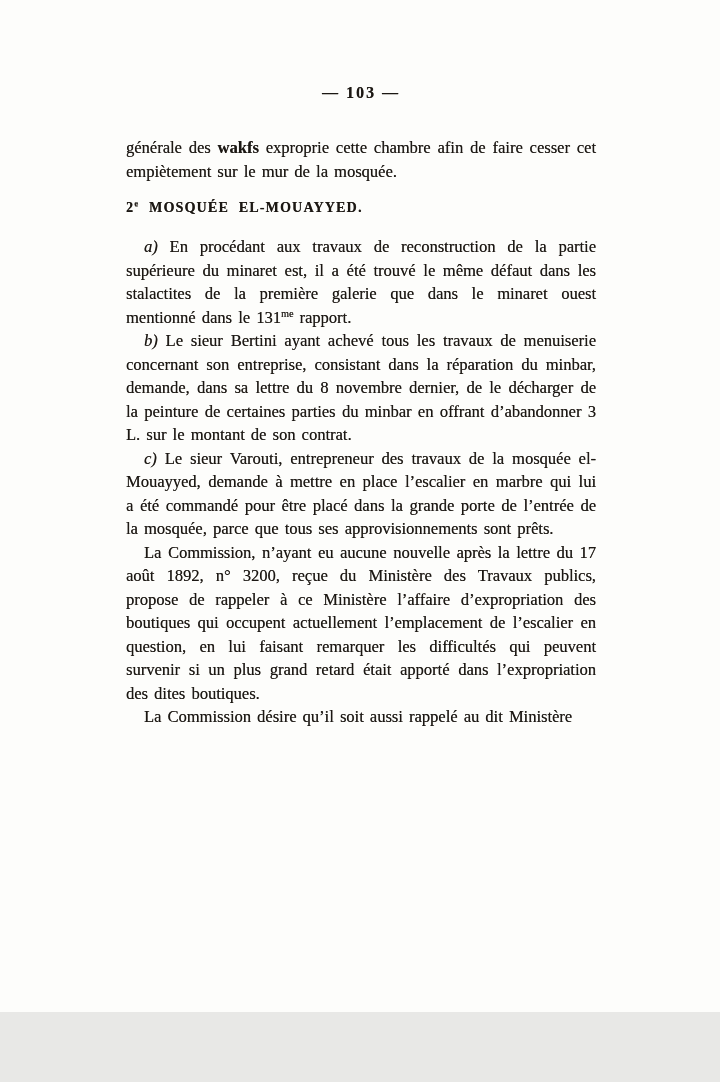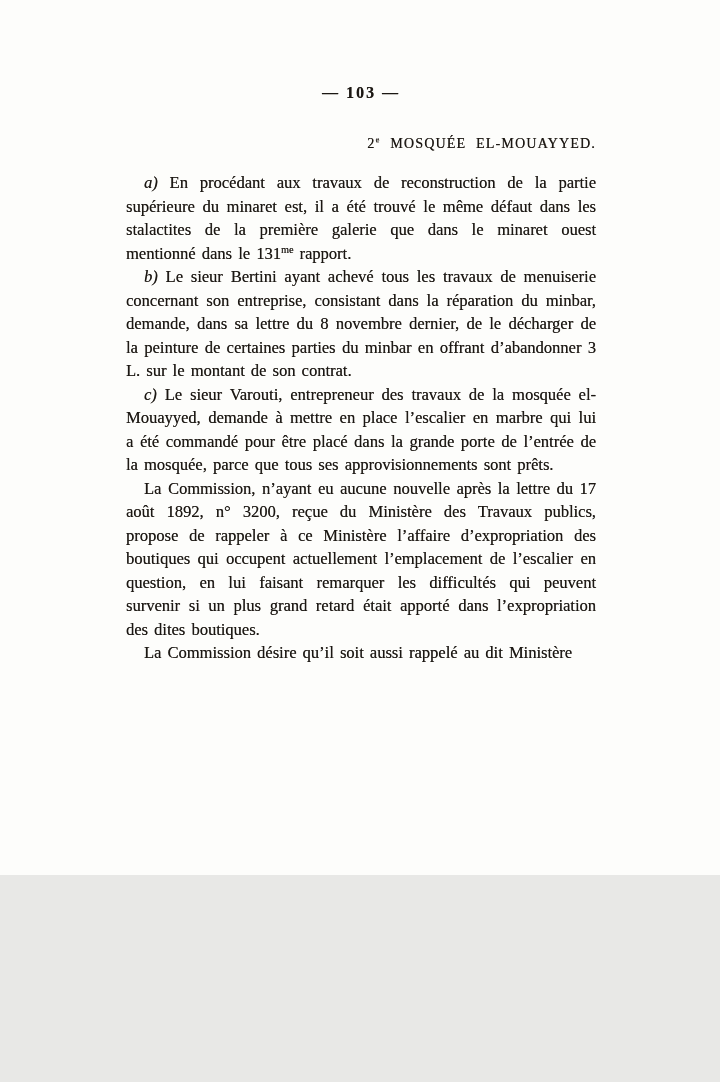--- a/index.html
+++ b/index.html
@@ -3,21 +3,21 @@
 <meta charset="utf-8">
 <style>
   html, body {
     margin: 0;
     padding: 0;
     background: #e8e8e6;
   }
   .page {
     position: relative;
     width: 720px;
-    height: 875px;
+    height: 1012px;
     margin: 0 auto;
     background: #fdfdfb;
     color: #1b1713;
     font-family: "Liberation Serif", "DejaVu Serif", serif;
     overflow: hidden;
     box-sizing: border-box;
     padding: 84px 124px 0 126px;
   }
   .page-number {
     text-align: center;
@@ -34,38 +34,39 @@
     text-align: justify;
     font-size: 16.5px;
     line-height: 23.5px;
     word-spacing: 2px;
     text-shadow: 0.25px 0.25px 0.45px rgba(25,18,10,0.65);
   }
   p.body.indent {
     text-indent: 18px;
   }
   p.heading {
-    text-align: right;
-    font-weight: normal;
+    text-align: left;
+    font-weight: bold;
     font-size: 14px;
     letter-spacing: 1.2px;
     word-spacing: 5px;
     margin: 17px 0 19px 0;
     text-shadow: 0.3px 0.3px 0.45px rgba(25,18,10,0.7);
   }
   .seg-bold   { font-weight: bold; }
   .seg-italic { font-style: italic; }
   .seg-sup    { vertical-align: super; font-size: 0.62em; line-height: 0; }
 </style>
 </head>
 <body>
 
 <div class="page">
   <div class="page-number">— 103 —</div>
   <div class="page-body">
+      <p class="body"><span class="seg-normal">générale des </span><span class="seg-bold">wakfs</span><span class="seg-normal"> exproprie cette chambre afin de faire cesser cet empiètement sur le mur de la mosquée.</span></p>
       <p class="heading"><span class="seg-normal">2</span><span class="seg-sup">e</span><span class="seg-normal"> MOSQUÉE EL-MOUAYYED.</span></p>
       <p class="body indent"><span class="seg-italic">a)</span><span class="seg-normal"> En procédant aux travaux de reconstruction de la partie supérieure du minaret est, il a été trouvé le même défaut dans les stalactites de la première galerie que dans le minaret ouest mentionné dans le 131</span><span class="seg-sup">me</span><span class="seg-normal"> rapport.</span></p>
       <p class="body indent"><span class="seg-italic">b)</span><span class="seg-normal"> Le sieur Bertini ayant achevé tous les travaux de menuiserie concernant son entreprise, consistant dans la réparation du minbar, demande, dans sa lettre du 8 novembre dernier, de le décharger de la peinture de certaines parties du minbar en offrant d’abandonner 3 L. sur le montant de son contrat.</span></p>
       <p class="body indent"><span class="seg-italic">c)</span><span class="seg-normal"> Le sieur Varouti, entrepreneur des travaux de la mosquée el-Mouayyed, demande à mettre en place l’escalier en marbre qui lui a été commandé pour être placé dans la grande porte de l’entrée de la mosquée, parce que tous ses approvisionnements sont prêts.</span></p>
       <p class="body indent"><span class="seg-normal">La Commission, n’ayant eu aucune nouvelle après la lettre du 17 août 1892, n° 3200, reçue du Ministère des Travaux publics, propose de rappeler à ce Ministère l’affaire d’expropriation des boutiques qui occupent actuellement l’emplacement de l’escalier en question, en lui faisant remarquer les difficultés qui peuvent survenir si un plus grand retard était apporté dans l’expropriation des dites boutiques.</span></p>
       <p class="body indent"><span class="seg-normal">La Commission désire qu’il soit aussi rappelé au dit Ministère</span></p>
     </div>
 </div>
 
 </body></html>

